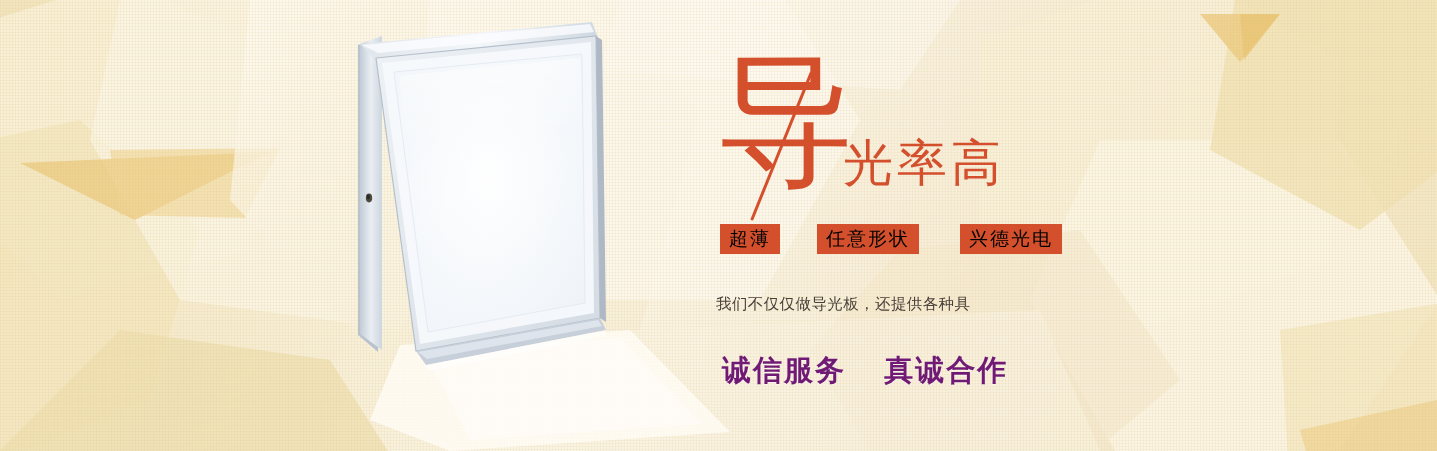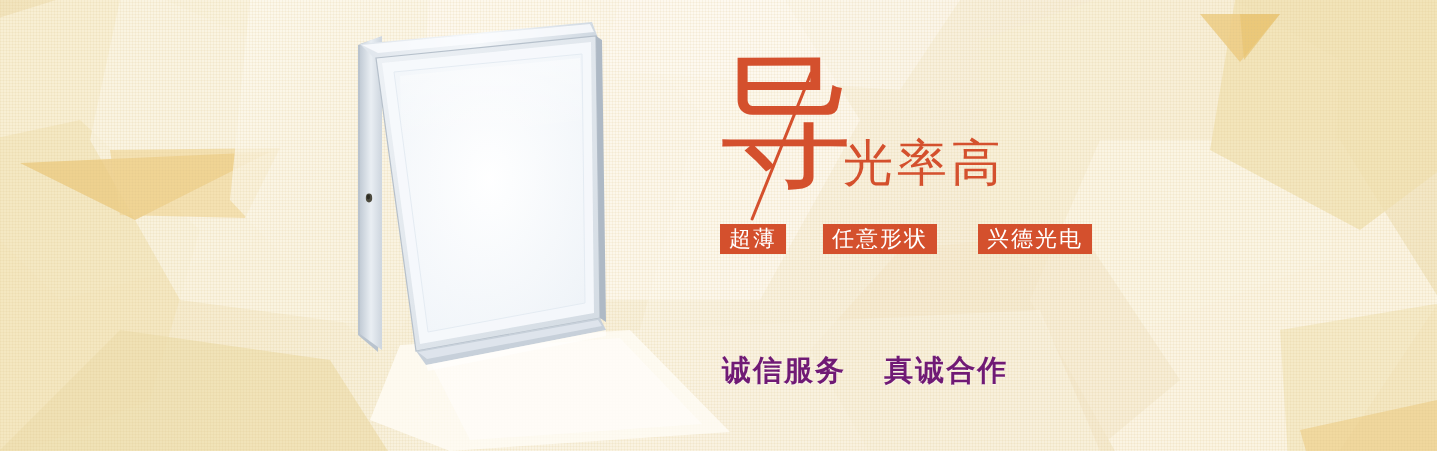--- a/index.html
+++ b/index.html
@@ -83,23 +83,23 @@
 
   .badges{
     position:absolute;
     left:8px; top:224px;
     display:flex;
     align-items:center;
     white-space:nowrap;
   }
   .badge{
     background:#d4502d;
-    color:#ffffff;
-    font-family:"Liberation Serif","DejaVu Serif",serif;
-    font-size:22px;
+    color:#000000;
+    font-family:"Liberation Serif","DejaVu Serif",serif;
+    font-size:19px;
     line-height:17px;
     padding:6px 9px 7px 9px;
     letter-spacing:2px;
     display:inline-block;
   }
   .badge-gap-a{width:37px;display:inline-block;}
   .badge-gap-b{width:41px;display:inline-block;}
 
   .brand{
     position:absolute;
@@ -264,20 +264,21 @@
     <div class="badges">
       <span class="badge">超薄</span>
       <span class="badge-gap-a"></span>
       <span class="badge">任意形状</span>
       <span class="badge-gap-b"></span>
       <span class="badge">兴德光电</span>
     </div>
 
 
     <div class="desc">
+      <div>我们不仅仅做导光板，还提供各种具</div>
     </div>
 
     <div class="slogan">
       <span>诚信服务</span>
       <span class="sp"></span>
       <span>真诚合作</span>
     </div>
 
   </div>
 </div>

